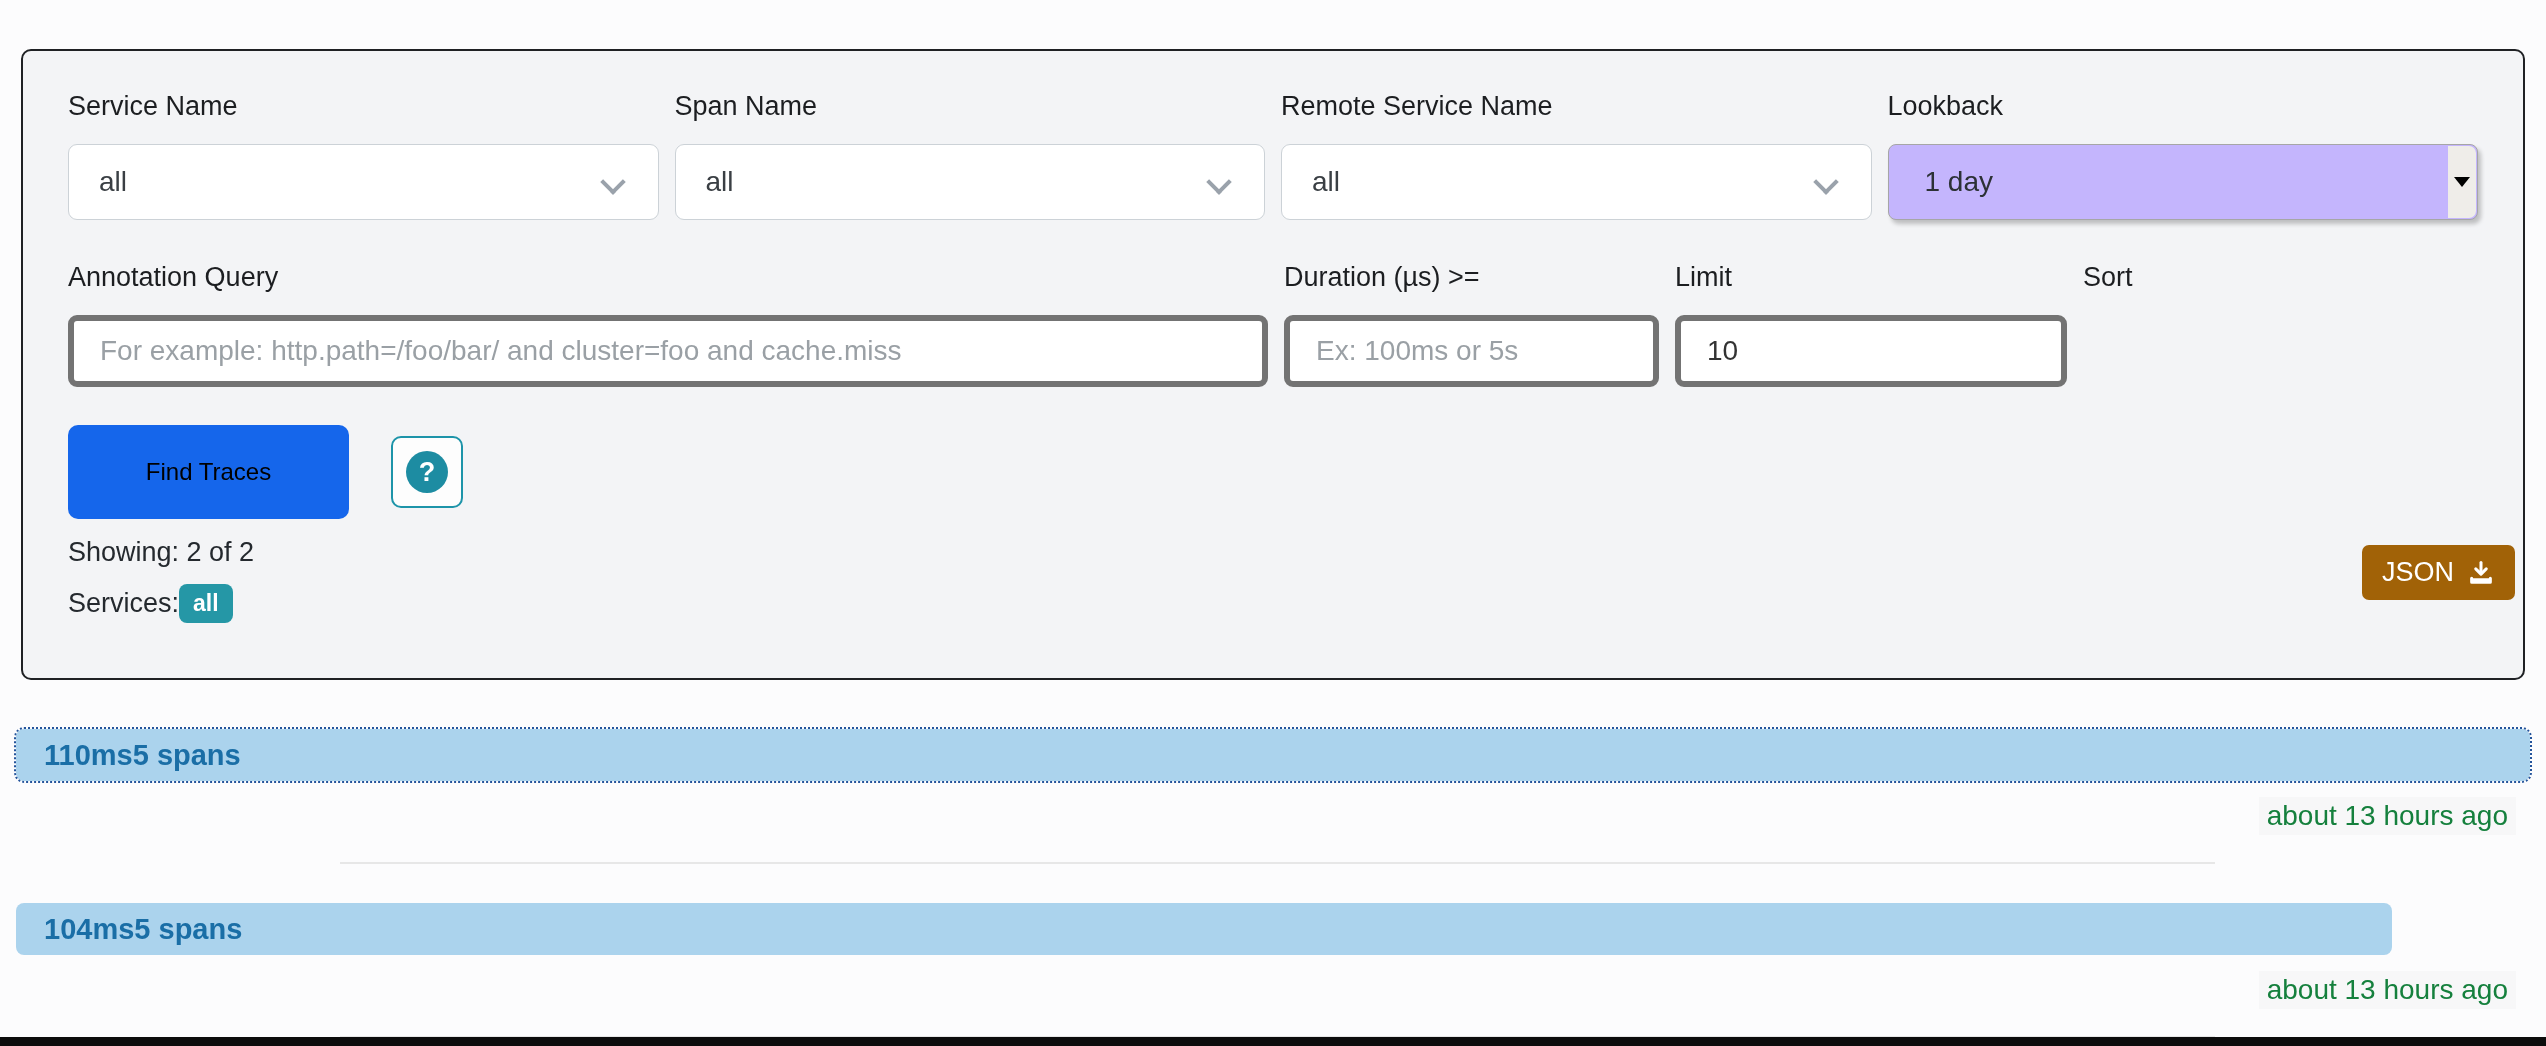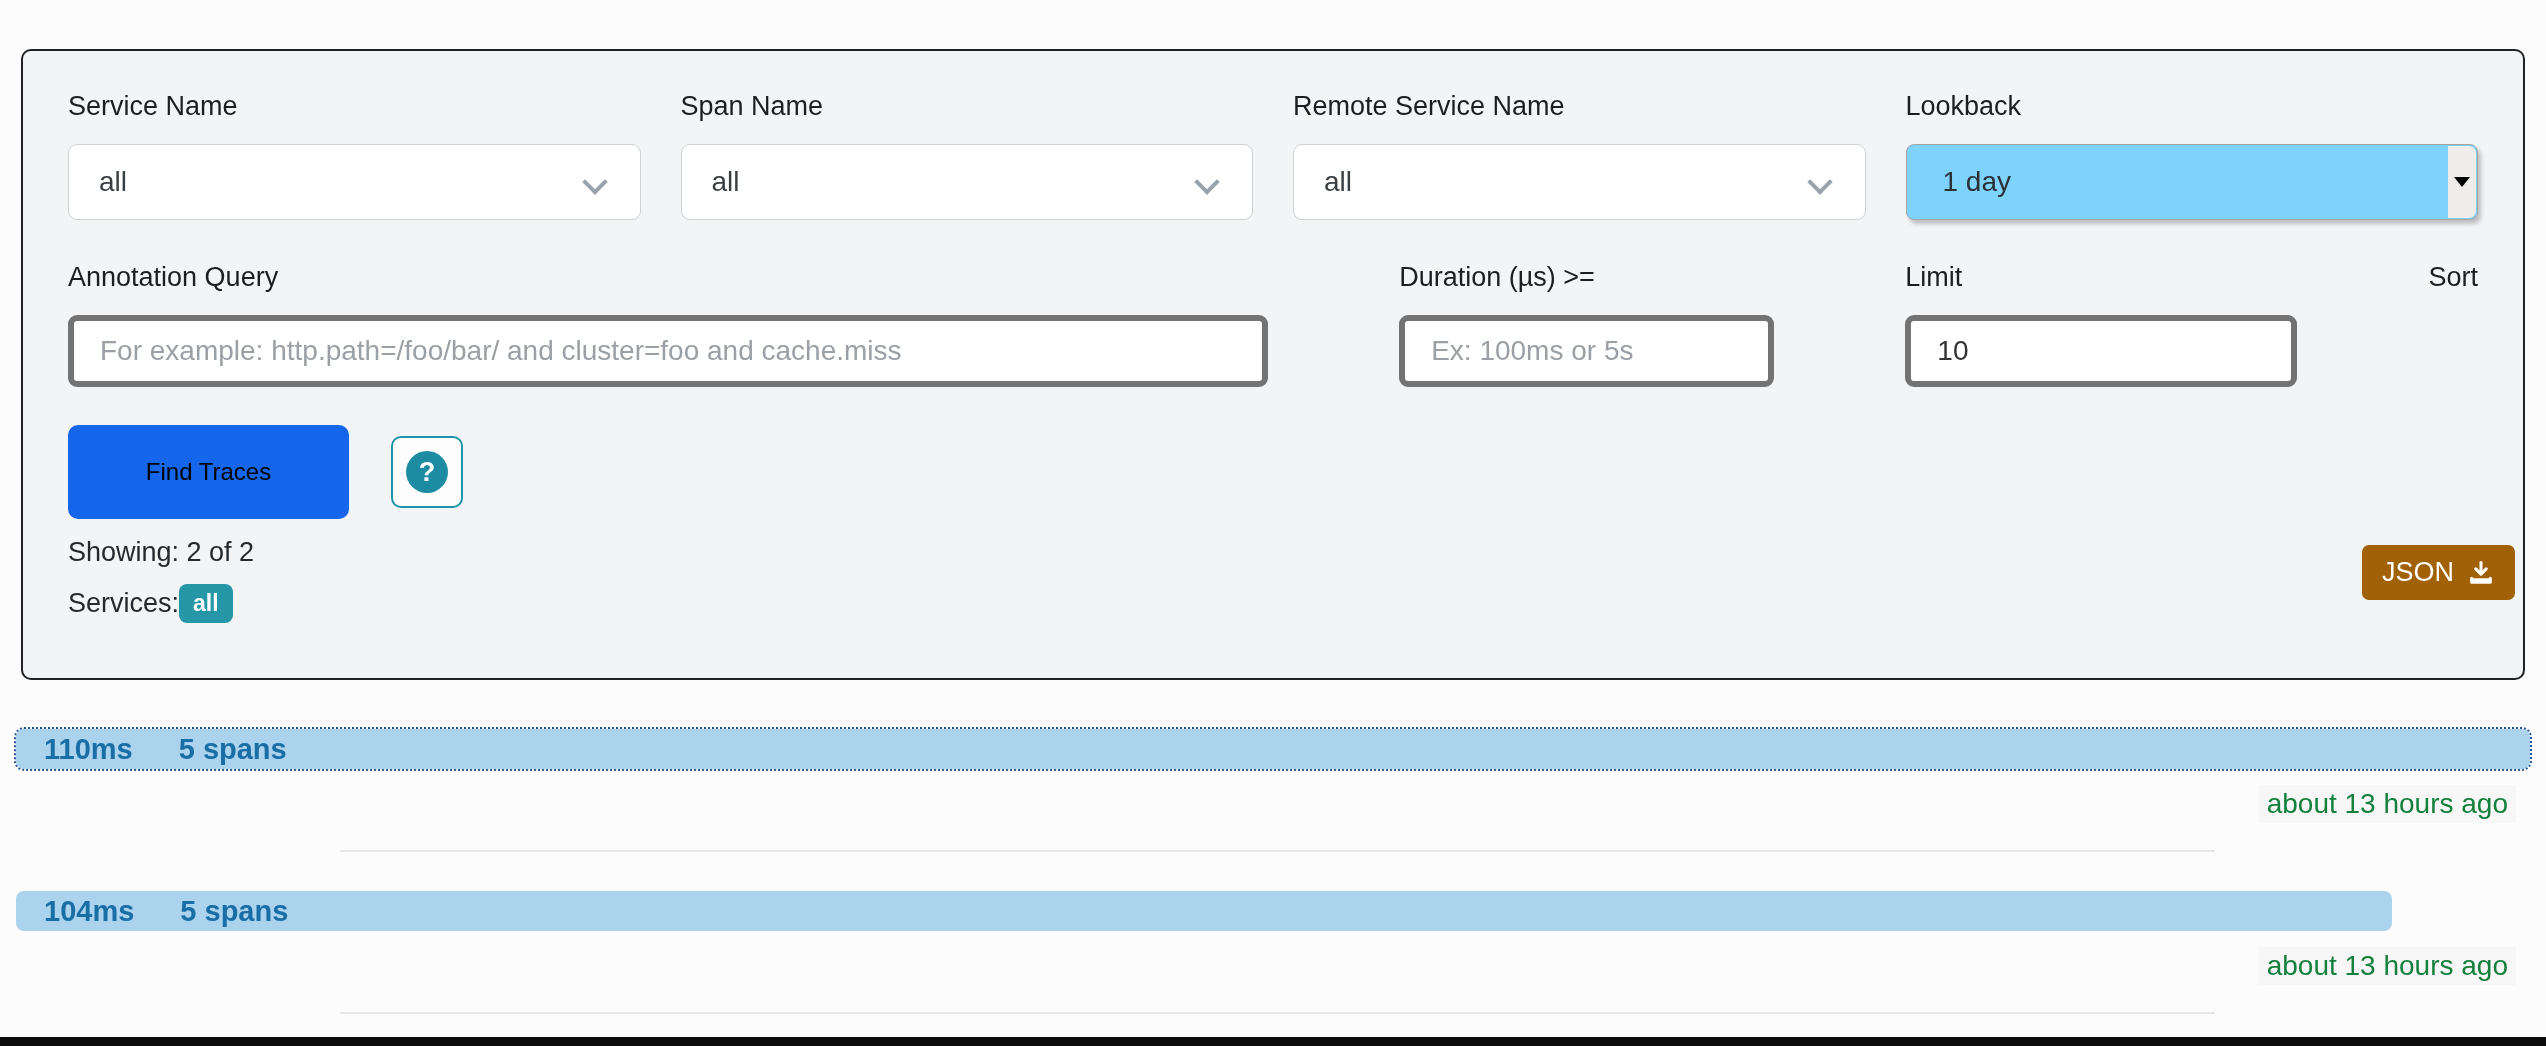--- a/index.html
+++ b/index.html
@@ -13,21 +13,21 @@
 
   
   .search-card {
     position:absolute; left:21px; top:49px;
     width:2504px; height:631px;
     background:#f3f4f6;
     border:2px solid #1f2124;
     border-radius:10px;
     padding:40px 45px;
   }
-  .form-row { display:flex; gap:40px;justify-content:space-between; }
+  .form-row { display:flex; gap:16px; }
   .row2 { margin-top:42px; }
   .field { display:flex; flex-direction:column; }
   .grow { flex:1; }
   .field-label { font-size:27px; color:#1c1e21; margin-bottom:22px; }
 
   .chosen-select {
     height:76px; background:#fff;
     border:1px solid #ccd2d7; border-radius:9px;
     display:flex; align-items:center;
     padding:0 30px; font-size:28px; color:#3a3f44;
@@ -38,21 +38,21 @@
     width:22px; height:22px;
   }
   .chevron::before {
     content:""; position:absolute; left:2px; top:2px;
     width:14px; height:14px;
     border-left:4px solid #9aa2ab; border-bottom:4px solid #9aa2ab;
     transform:rotate(-45deg);
   }
 
   .native-select {
-    height:76px; background:#7dd3fc;
+    height:76px; background:#c4b5fd;
     border:1px solid #a6a6a6; border-radius:8px;
     box-shadow:3px 4px 4px rgba(0,0,0,0.22);
     display:flex; align-items:center;
     padding-left:36px; font-size:28px; color:#2c3136;
     position:relative; cursor:pointer;
   }
   .native-strip {
     position:absolute; right:1px; top:1px; bottom:1px; width:28px;
     background:#efede9; border-radius:0 7px 7px 0;
     display:flex; align-items:center; justify-content:center;
@@ -113,23 +113,23 @@
     border:none; border-radius:7px;
     font-size:27px; font-family:"Liberation Sans", sans-serif;
     display:flex; align-items:center; gap:13px;
     cursor:pointer;
   }
 
   
   .trace-list { position:absolute; left:0; top:680px; width:2546px; }
   .trace-row1 { padding-top:49px; }
   .trace-bar {
-    margin-left:16px; height:40px;
+    margin-left:16px; height:52px;
     background:#abd3ed; border-radius:8px;
-    display:flex; align-items:center; gap:46px;
+    display:flex; align-items:center; 
     padding-left:28px; cursor:pointer;
     white-space:nowrap; overflow:hidden;text-align:right;
   }
   .trace-bar.selected { outline:2px dotted #24549b; outline-offset:0px; }
   .trace-duration, .trace-spans { font-size:29px; font-weight:bold; color:#1a6ea6; }
   .trace-time-line { margin-top:16px; text-align:right; padding-right:30px; }
   .trace-time {
     display:inline-block; font-size:28px; color:#15803d;
     background:#f7f7f8; padding:3px 8px;
   }

